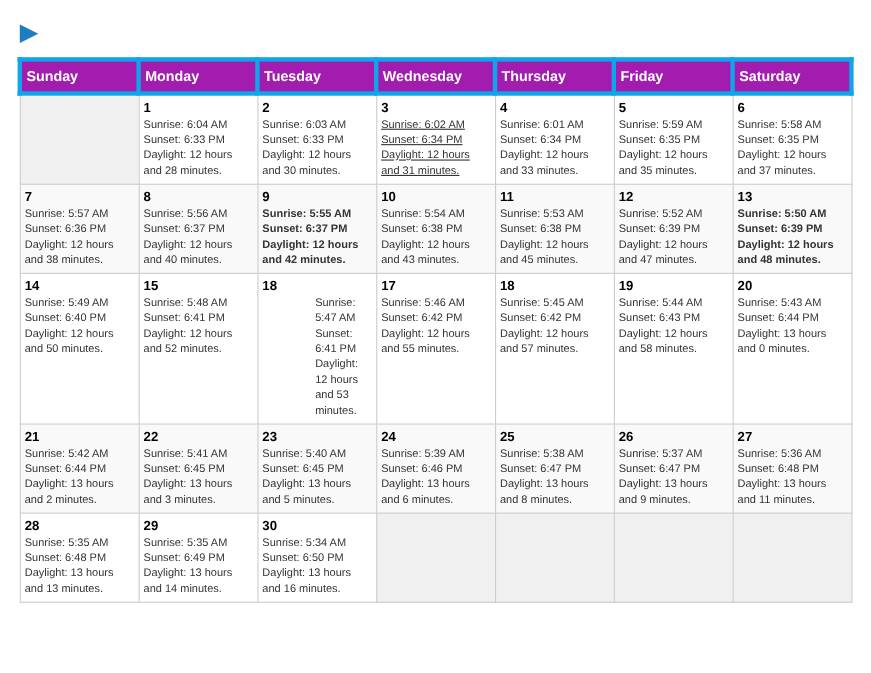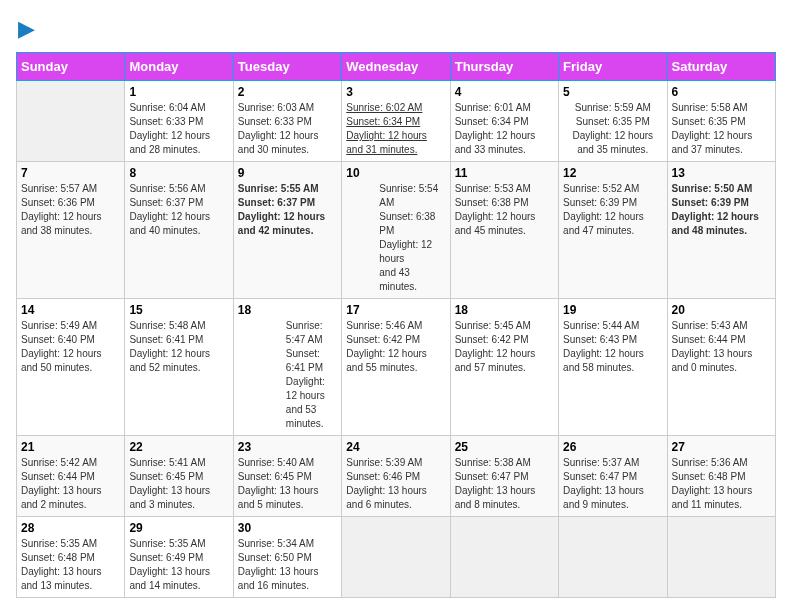--- a/index.html
+++ b/index.html
@@ -32,27 +32,27 @@
     .location {
       font-size: 15px;
       color: #333;
     }
     .calendar {
       width: 100%;
       border-collapse: collapse;
       font-size: 11px;
     }
     .calendar th {
-      background-color: #d946ef;
+      background-color: #a21caf;
       color: #fff;
       padding: 6px 4px;
       text-align: left;
       font-size: 13px;
       font-weight: bold;
-      border: 1px solid #0ea5e9;
+      border: 4px solid #0ea5e9;
     }
     .calendar td {
       border: 1px solid #ccc;
       vertical-align: top;
       padding: 4px;
       width: calc(100% / 7);
       min-height: 80px;
       background: #fff;
     }
     .calendar tr:nth-child(even) td {
@@ -149,21 +149,21 @@
         </td>
         <td>
           <div class="day-number">4</div>
           <div class="day-info" style="white-space: pre-line;">Sunrise: 6:01 AM
 Sunset: 6:34 PM
 Daylight: 12 hours
 and 33 minutes.</div>
         </td>
         <td>
           <div class="day-number">5</div>
-          <div class="day-info" style="white-space: pre-line; text-align: center;">Sunrise: 5:59 AM
+          <div class="day-info" style="white-space: pre-line;">Sunrise: 5:59 AM
 Sunset: 6:35 PM
 Daylight: 12 hours
 and 35 minutes.</div>
         </td>
         <td>
           <div class="day-number">6</div>
           <div class="day-info" style="white-space: pre-line;">Sunrise: 5:58 AM
 Sunset: 6:35 PM
 Daylight: 12 hours
 and 37 minutes.</div>
@@ -186,21 +186,21 @@
         </td>
         <td>
           <div class="day-number">9</div>
           <div class="day-info" style="white-space: pre-line; font-weight: bold;">Sunrise: 5:55 AM
 Sunset: 6:37 PM
 Daylight: 12 hours
 and 42 minutes.</div>
         </td>
         <td>
           <div class="day-number">10</div>
-          <div class="day-info" style="white-space: pre-line; margin-left: 33px;">Sunrise: 5:54 AM
+          <div class="day-info" style="white-space: pre-line;">Sunrise: 5:54 AM
 Sunset: 6:38 PM
 Daylight: 12 hours
 and 43 minutes.</div>
         </td>
         <td>
           <div class="day-number">11</div>
           <div class="day-info" style="white-space: pre-line;">Sunrise: 5:53 AM
 Sunset: 6:38 PM
 Daylight: 12 hours
 and 45 minutes.</div>

